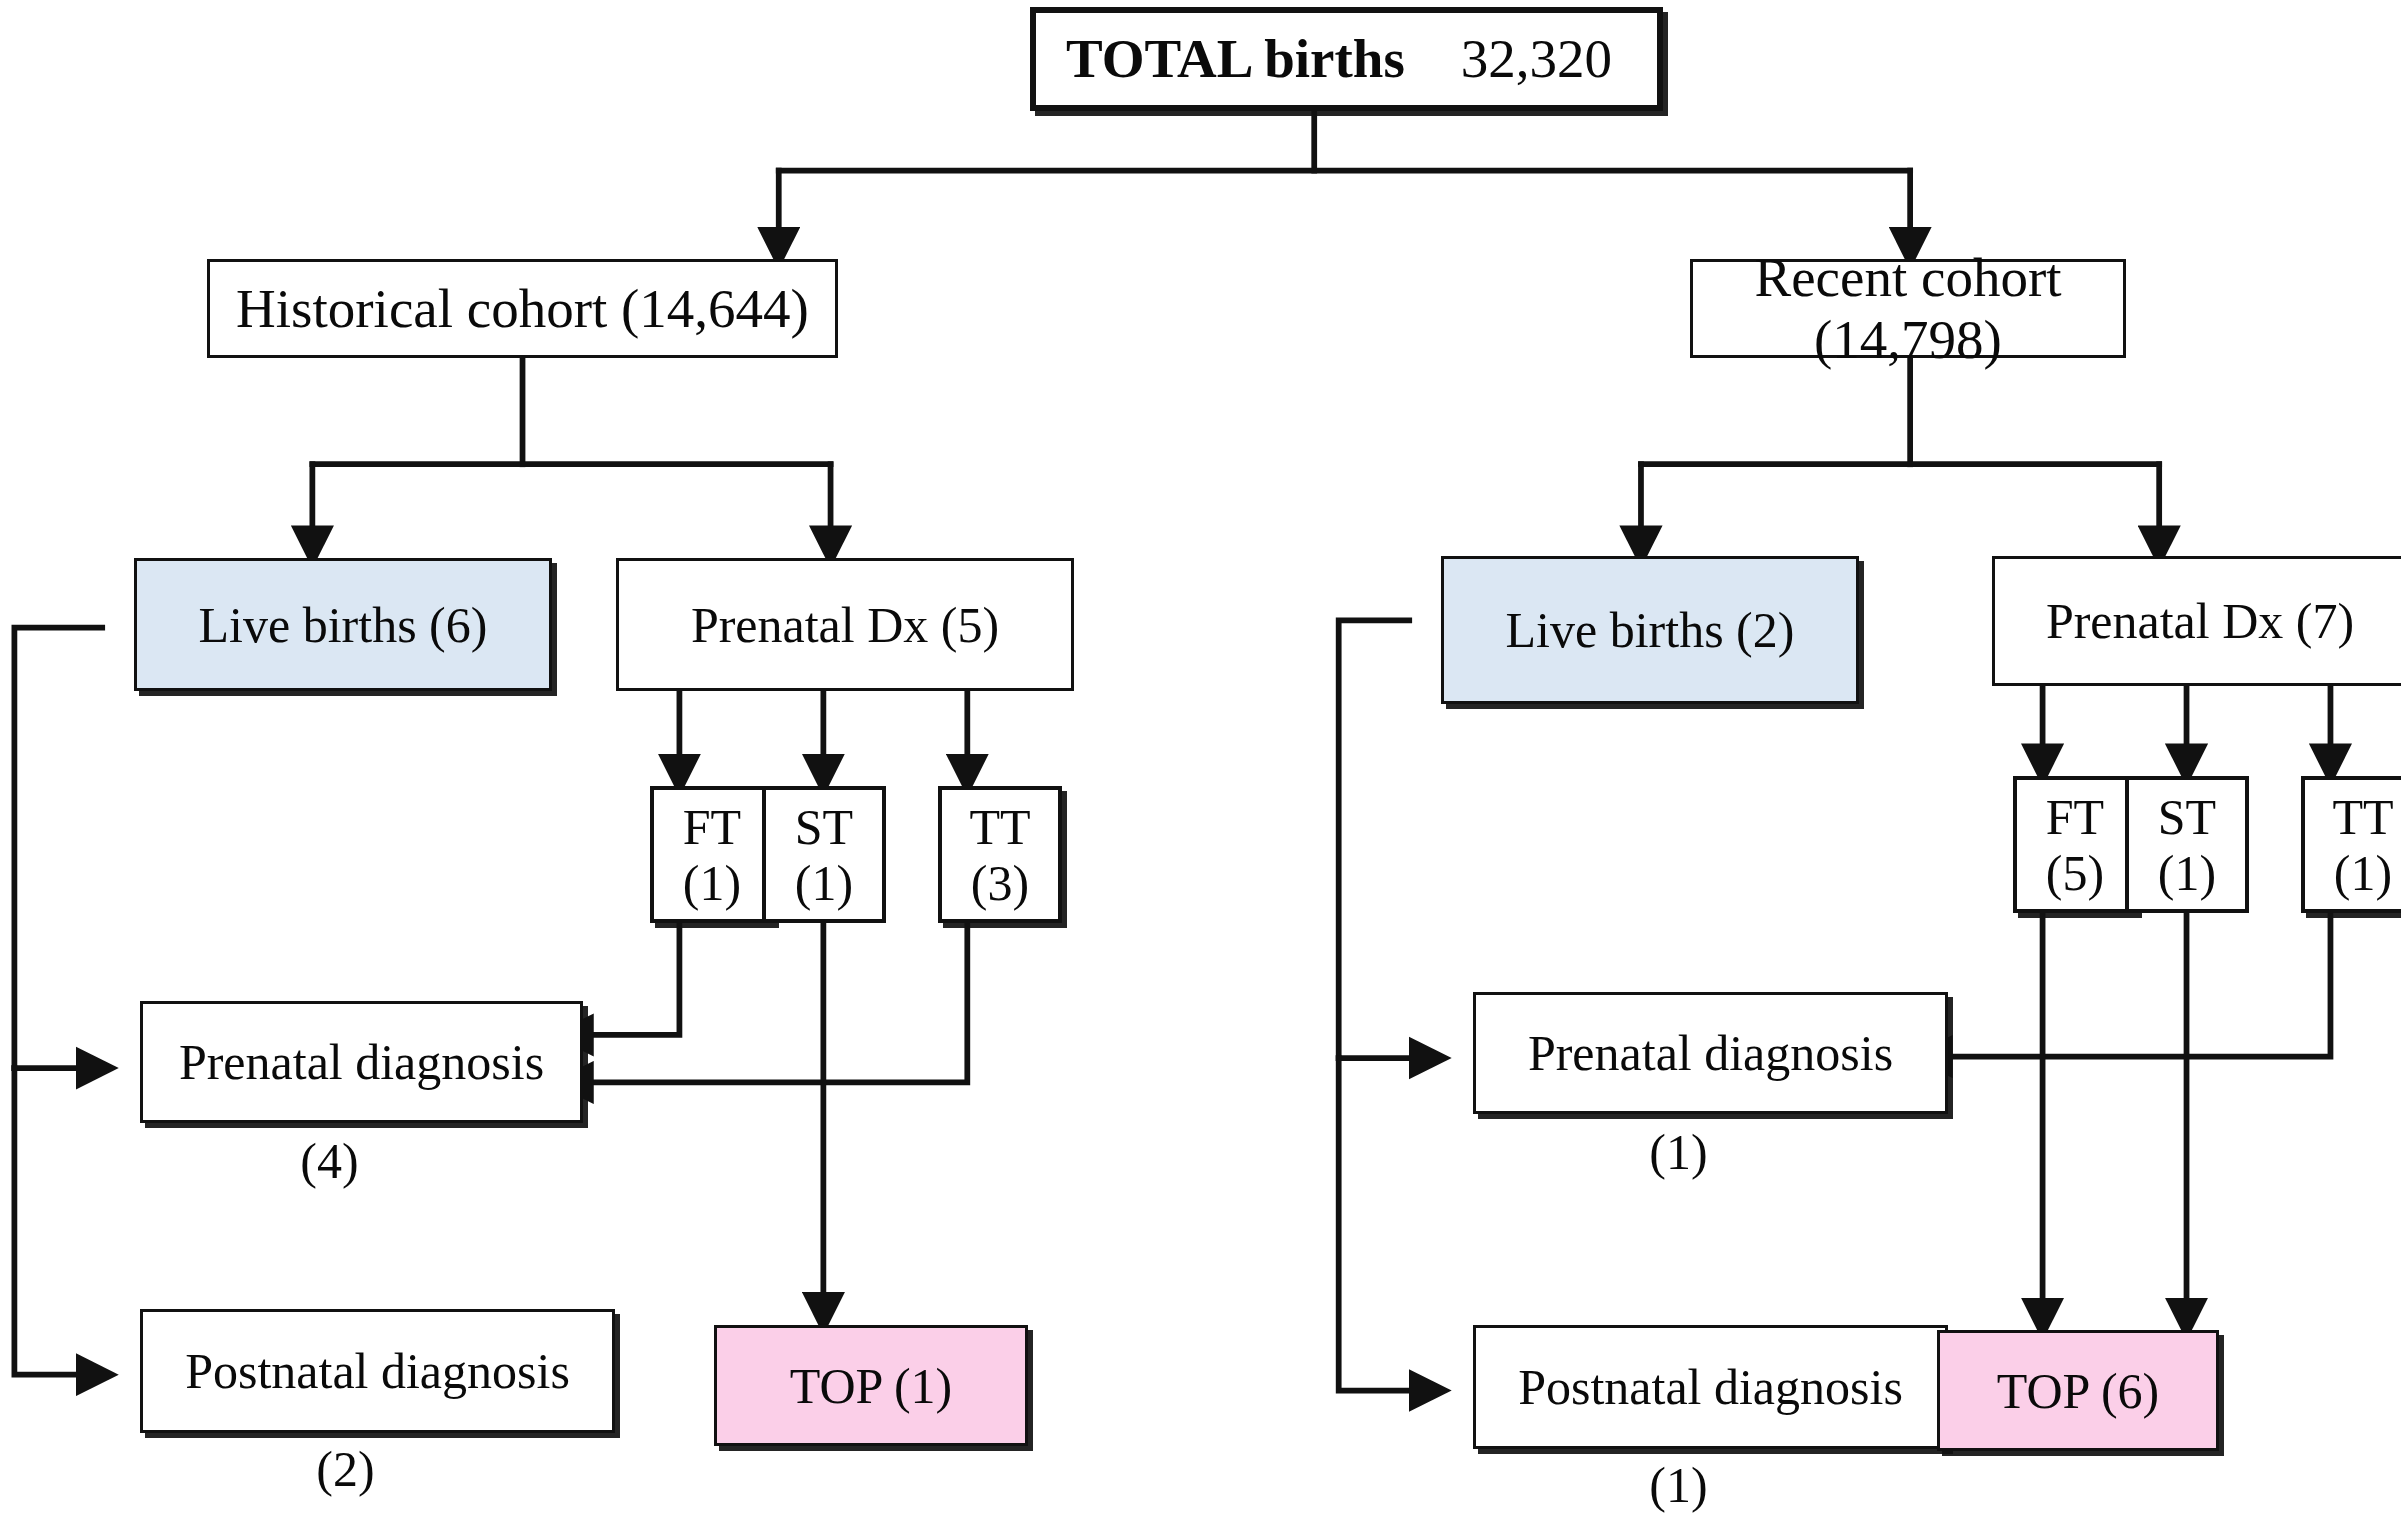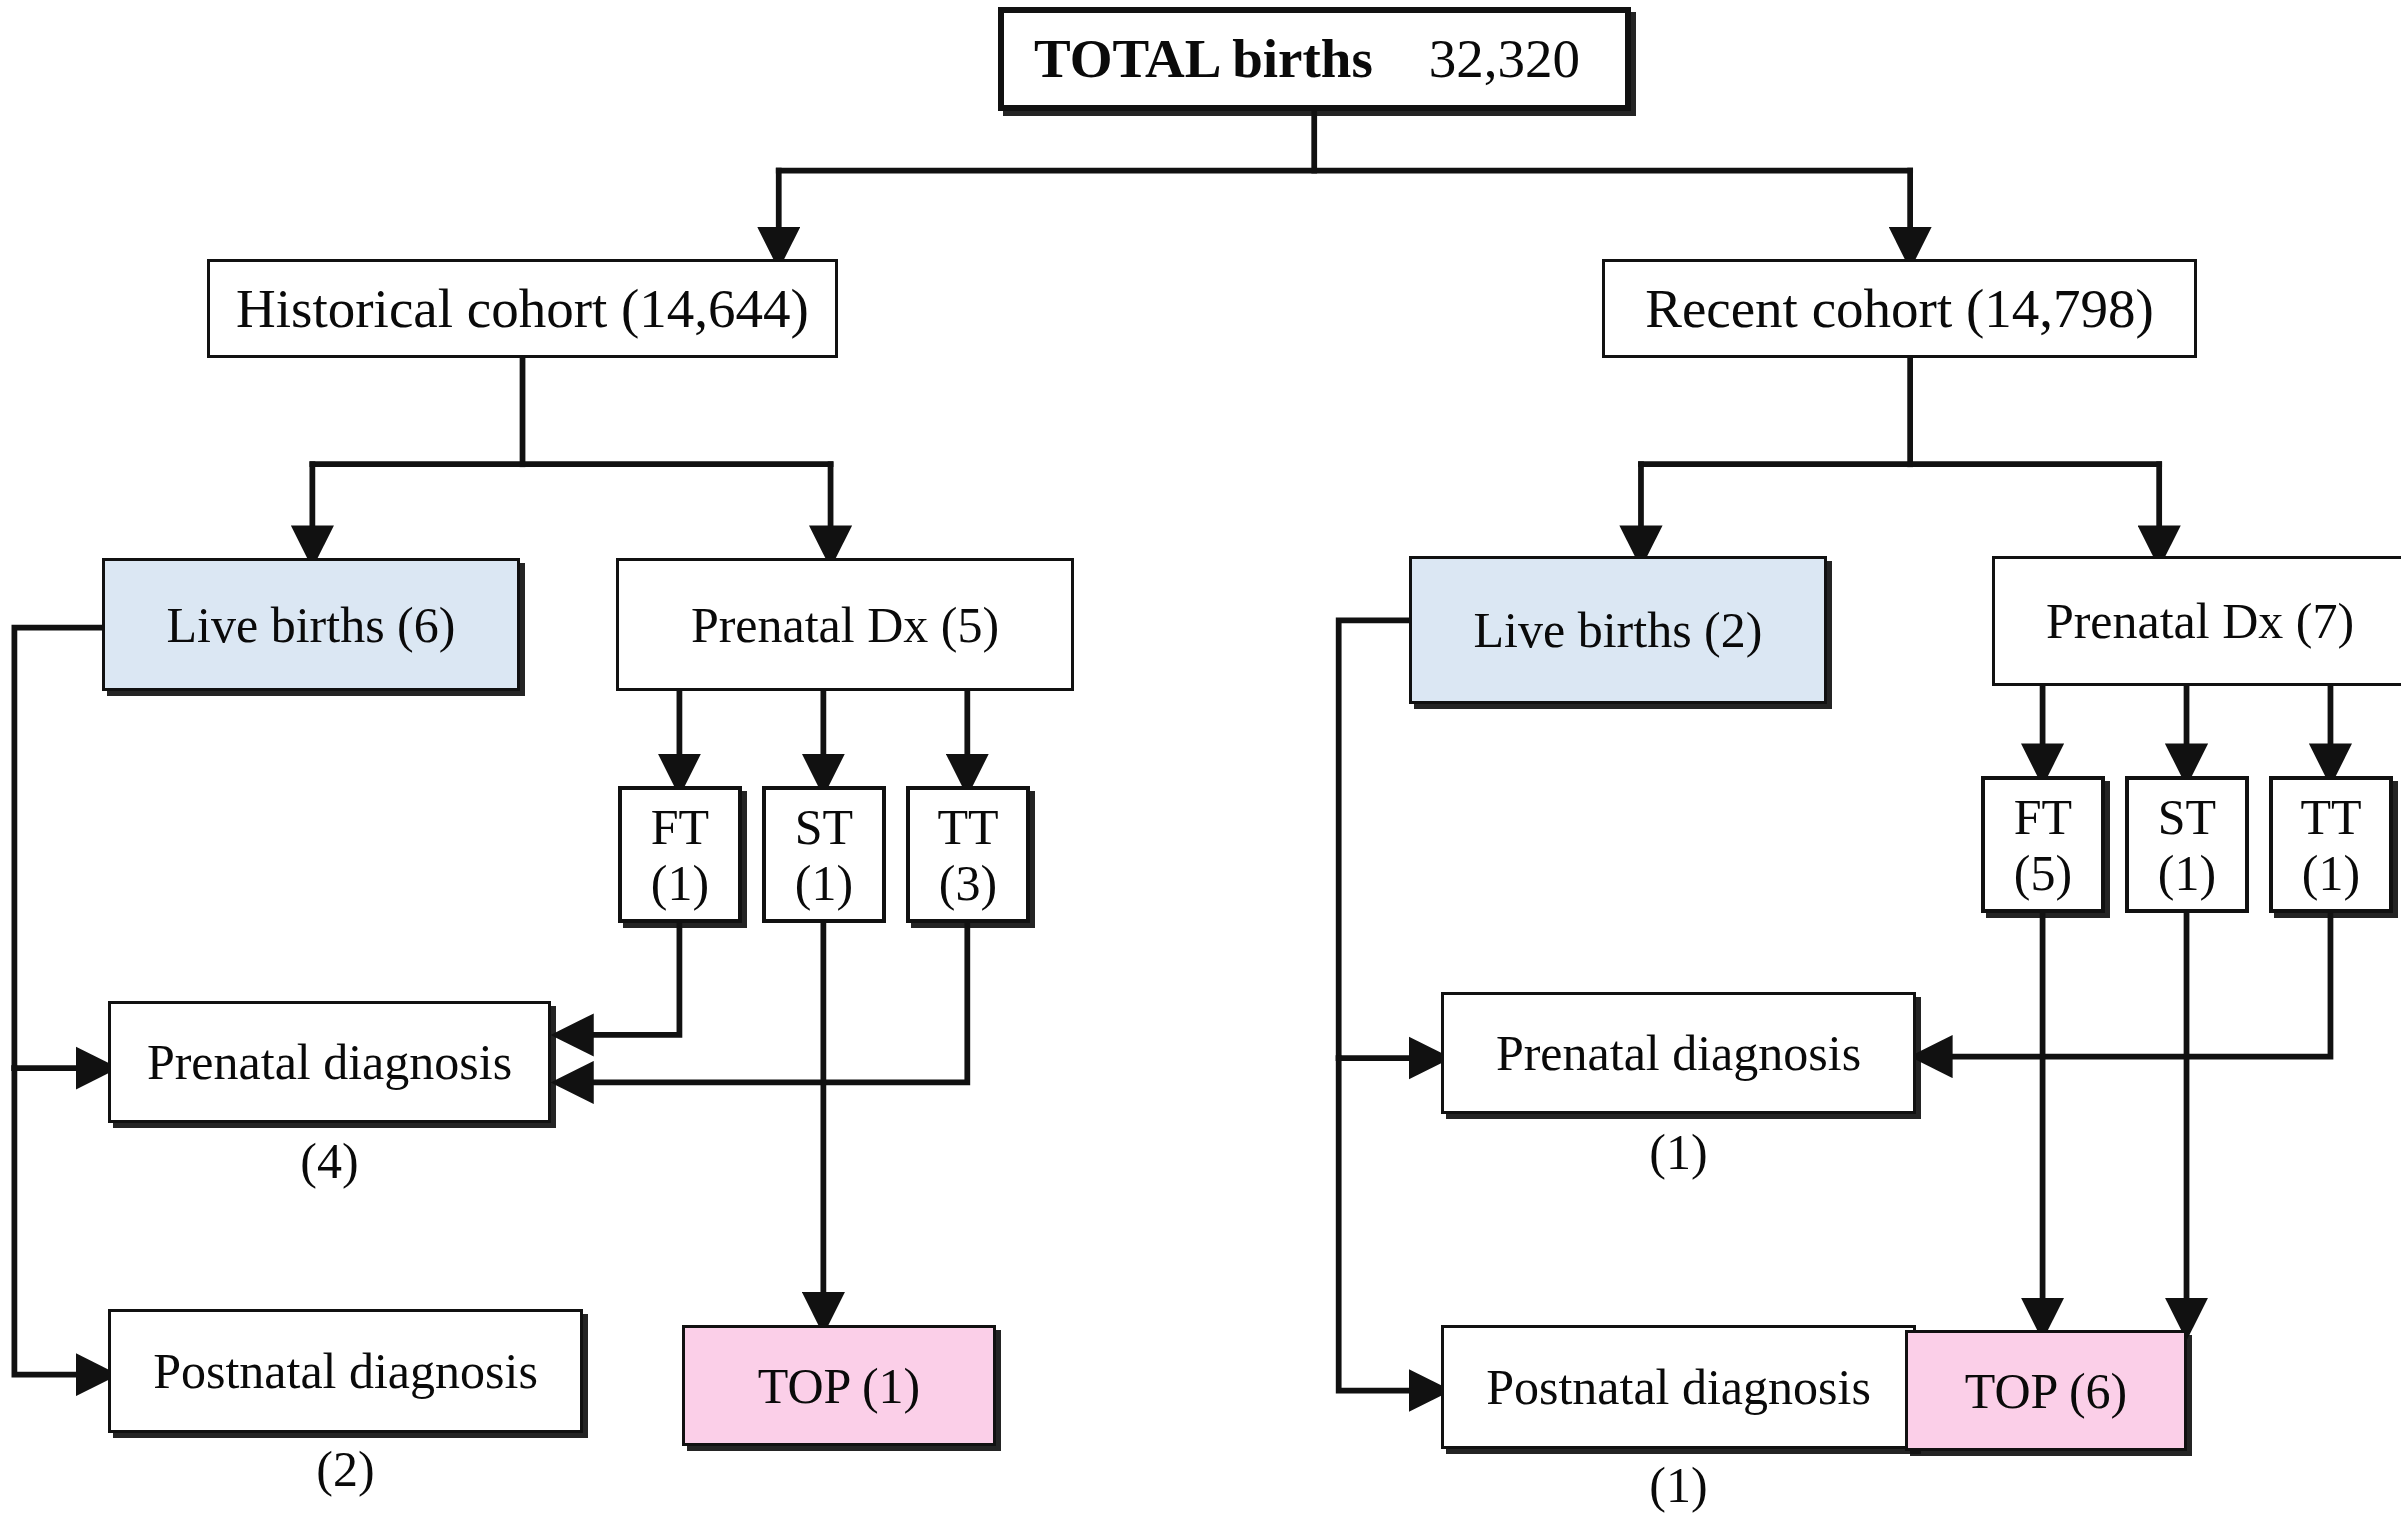--- a/index.html
+++ b/index.html
@@ -30,20 +30,21 @@
     align-items: center;
     justify-content: center;
     background: #ffffff;
     border: 3.6px solid #111111;
     color: #0a0a0a;
     text-align: center;
     line-height: 1.12;
   }
   .node.shadowed {
     box-shadow: 5px 5px 0 0 rgba(17,17,17,0.92);
+    margin-left: 32px;
   }
   .node.total {
     border-width: 6.5px;
     font-weight: bold;
     justify-content: flex-start;
     padding-left: 30px;
     gap: 56px;
   }
   .node.total .num { font-weight: normal; }
   .node.blue { background: #dbe7f3; }
@@ -118,21 +119,21 @@
 
   <div class="node total shadowed t76" style="left:998px; top:7.2px; width:633px; height:104px;">
     <span class="lbl">TOTAL births</span>
     <span class="num">32,320</span>
   </div>
 
   <div class="node t76" style="left:207px; top:259px; width:631px; height:99px;">
     <span>Historical cohort (14,644)</span>
   </div>
 
-  <div class="node t76" style="left:1602px; top:259px; width:595px; height:99px;">
+  <div class="node t76" style="left:1690px; top:259px; width:436px; height:99px;">
     <span>Recent cohort (14,798)</span>
   </div>
 
   <div class="node blue shadowed t70" style="left:102px; top:558px; width:418px; height:133px;">
     <span>Live births (6)</span>
   </div>
 
   <div class="node t70" style="left:616px; top:558px; width:458px; height:133px;">
     <span>Prenatal Dx (5)</span>
   </div>

